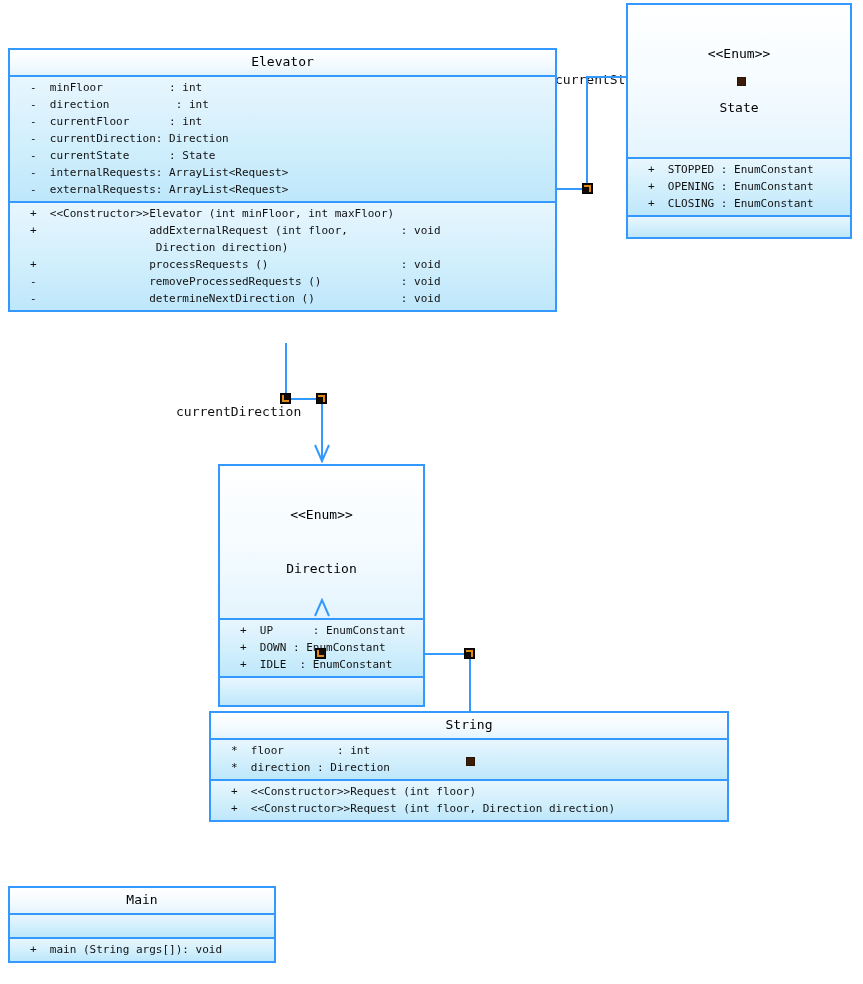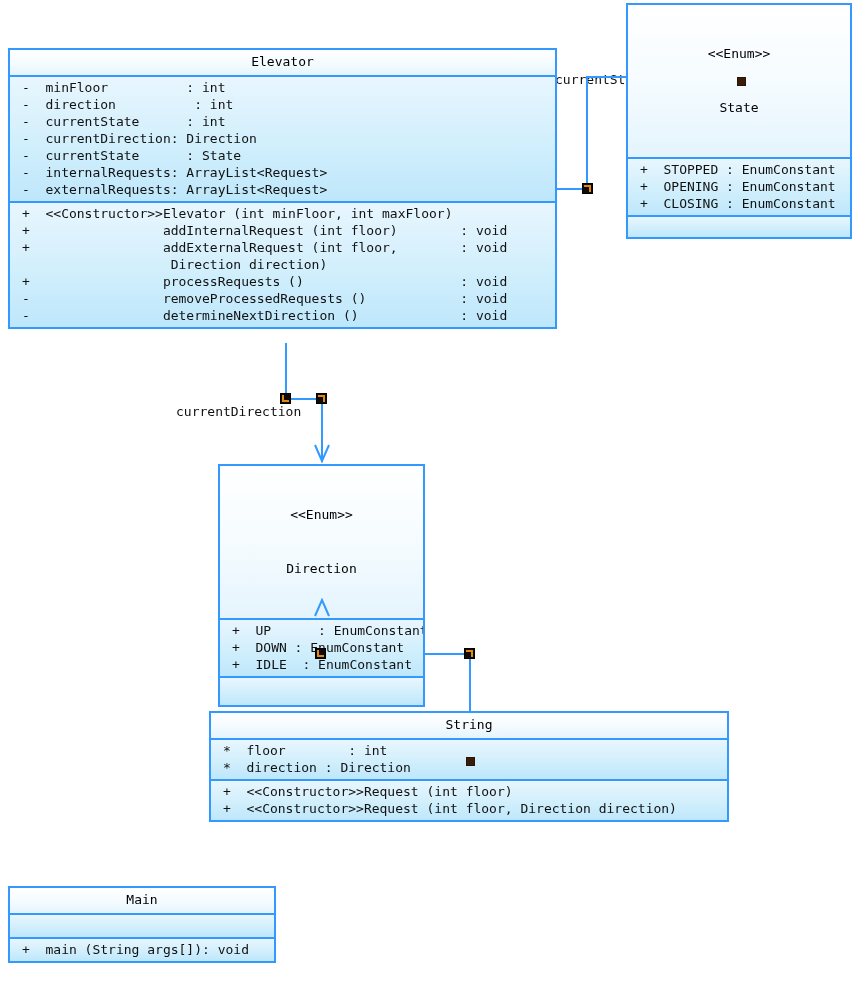--- a/index.html
+++ b/index.html
@@ -47,25 +47,25 @@
   }
   .uml-compartment {
     box-sizing: border-box;
     background: linear-gradient(to bottom, #e8f6fe 0%, #cfeefc 60%, #bee7fb 100%);
     padding: 2px 0 3px 0;
     overflow: hidden;
   }
   .uml-compartment.empty-small { height: 20px; }
   .uml-row {
     display: block;
-    font-size: 13px;
+    font-size: 11px;
     line-height: 17px;
     color: #111;
     white-space: pre;
-    padding-left: 12px;
+    padding-left: 20px;
     position: relative;
   }
   .enum-title-line {
     display: block;
     white-space: pre;
     text-align: center;
   }
 
   
   .conn {
@@ -156,30 +156,29 @@
   <svg class="arrow-open" style="left:312px; top:598px;" width="22" height="22" viewBox="0 0 22 22">
     <path d="M3 18 L10 2 L17 18" fill="none" stroke="#3399ff" stroke-width="2"></path>
   </svg>
 
   <div class="uml-box" style="left:8px; top:48px; width:549px;">
     <div class="uml-header">Elevator</div>
     <div class="uml-sep"></div>
     <div class="uml-compartment">
       <span class="uml-row">-  minFloor          : int</span>
       <span class="uml-row">-  direction          : int</span>
-      <span class="uml-row">-  currentState      : int</span>
+      <span class="uml-row">-  currentFloor      : int</span>
       <span class="uml-row">-  currentDirection: Direction</span>
       <span class="uml-row">-  currentState      : State</span>
       <span class="uml-row">-  internalRequests: ArrayList&lt;Request&gt;</span>
       <span class="uml-row">-  externalRequests: ArrayList&lt;Request&gt;</span>
     </div>
     <div class="uml-sep"></div>
     <div class="uml-compartment">
       <span class="uml-row">+  &lt;&lt;Constructor&gt;&gt;Elevator (int minFloor, int maxFloor)</span>
-      <span class="uml-row">+                 addInternalRequest (int floor)        : void</span>
       <span class="uml-row">+                 addExternalRequest (int floor,        : void</span>
       <span class="uml-row">                   Direction direction)</span>
       <span class="uml-row">+                 processRequests ()                    : void</span>
       <span class="uml-row">-                 removeProcessedRequests ()            : void</span>
       <span class="uml-row">-                 determineNextDirection ()             : void</span>
     </div>
   </div>
 
   <div class="uml-box" style="left:626px; top:3px; width:226px;">
     <div class="uml-header enum">

